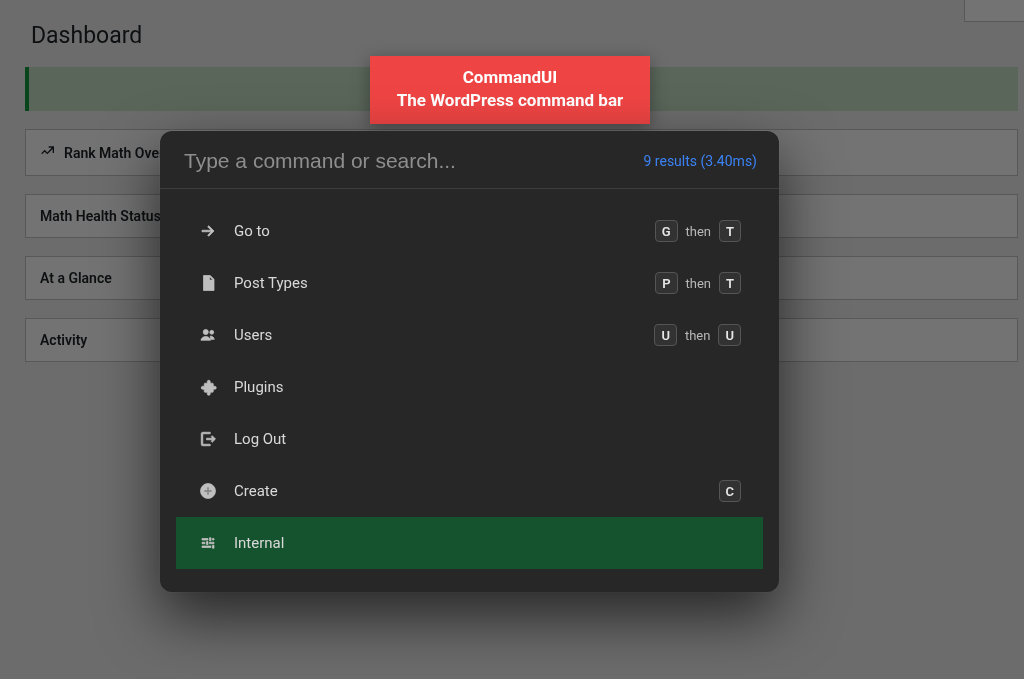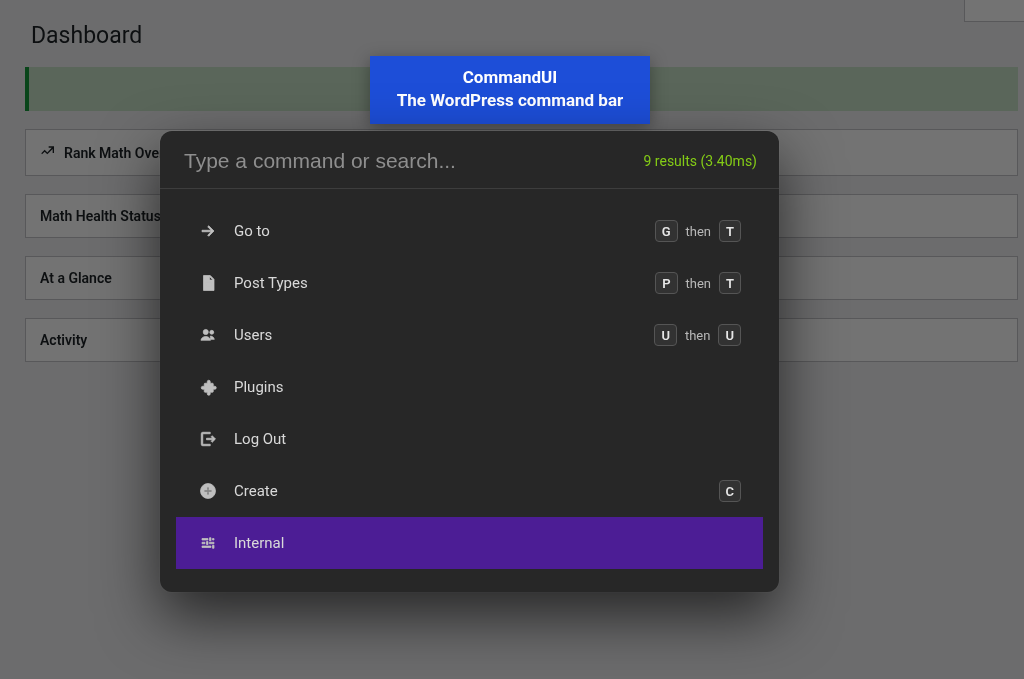--- a/index.html
+++ b/index.html
@@ -28,48 +28,48 @@
   }
 
   
   .dim {
     position:absolute; inset:0; background:rgba(0,0,0,0.55);
   }
 
   
   .banner {
     position:absolute; top:56px; left:370px; width:280px;
-    background:#1d4ed8; color:#fff; text-align:center;
+    background:#ef4444; color:#fff; text-align:center;
     font-size:17px; font-weight:700; padding:10px 12px 12px 12px; line-height:1.35;
     box-shadow:0 4px 16px rgba(0,0,0,.35);
   }
 
   
   .palette {
     position:absolute; top:131px; left:160px; width:619px;
     background:#272727; color:#dcdcdc; border-radius:12px;
     box-shadow:0 24px 60px rgba(0,0,0,.65), 0 0 0 1px rgba(255,255,255,.04);
     overflow:hidden;
   }
   .pal-head {
     display:flex; align-items:center; justify-content:space-between;
     padding:17px 22px 14px 22px; border-bottom:1px solid #3d3d3d;
   }
   .pal-input {
     flex:1; background:transparent; border:none; outline:none;
     font-size:21px; color:#ececec;
   }
   .pal-input::placeholder { color:#8e8e8e; }
-  .pal-meta { font-size:14px; color:#84cc16; white-space:nowrap; padding-left:16px; }
+  .pal-meta { font-size:14px; color:#3b82f6; white-space:nowrap; padding-left:16px; }
   .pal-list { padding:0; margin:16px; list-style:none; }
   .pal-item {
     display:flex; align-items:center; padding:0 22px; height:52px;
     font-size:15px; color:#d9d9d9; cursor:pointer;
   }
-  .pal-item.hover { background:#4c1d95; }
+  .pal-item.hover { background:#14532d; }
   .pal-item .ic { width:20px; height:20px; margin-right:16px; display:flex; align-items:center; justify-content:center; flex:none; color:#bfbfbf; }
   .pal-item .ic svg { width:18px; height:18px; fill:currentColor; stroke:currentColor; }
   .pal-item .lbl { flex:1; }
   .keys { display:flex; align-items:center; gap:8px; font-size:13px; color:#b8b8b8; }
   .key {
     display:inline-flex; align-items:center; justify-content:center;
     min-width:22px; height:22px; padding:0 6px;
     border:1px solid #555; border-radius:4px; font-weight:600; color:#e6e6e6;
     background:#323232;
   }

